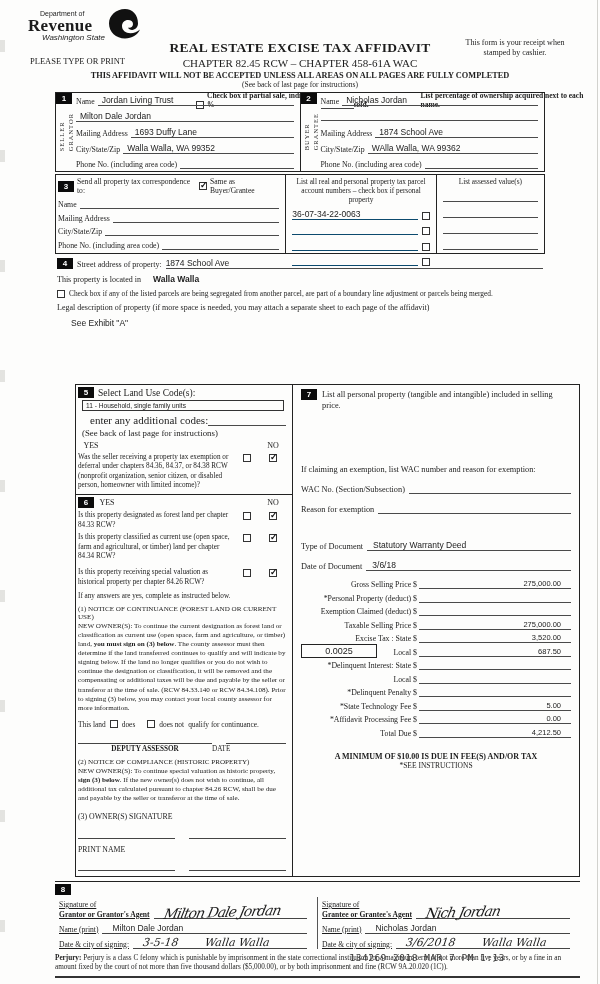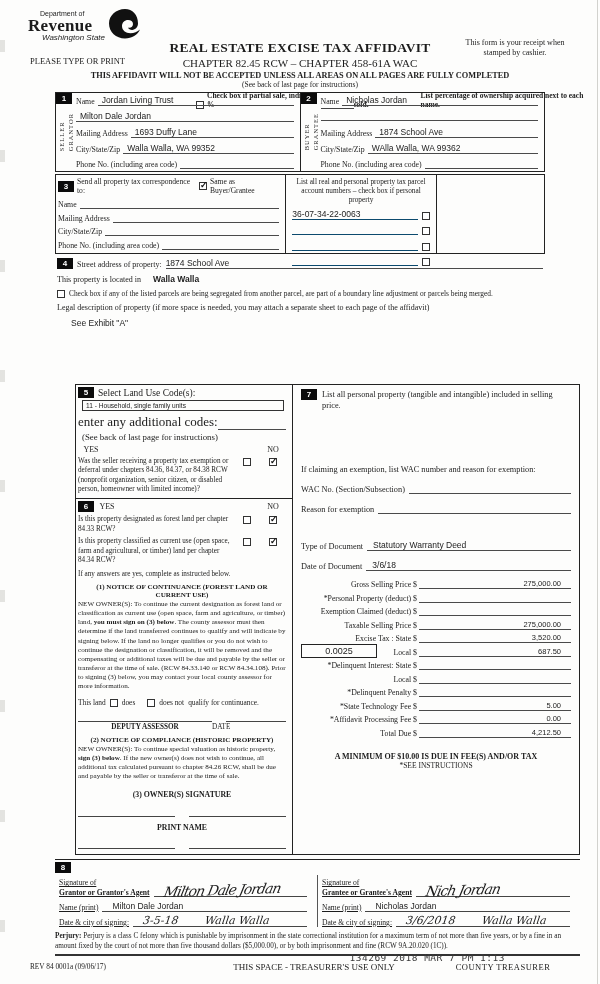--- a/index.html
+++ b/index.html
@@ -71,32 +71,32 @@
   .sec4-spacer { height:52px; }
 
   
   .mid { display:flex; margin:4px 20px 0 75px; min-height:440px; align-items:stretch; }
   .lbox { width:218px; border:1.5px solid #222; padding:0; }
   .rbox { flex:1; border:1.5px solid #222; border-left:none; padding:4px 8px 6px 8px; position:relative; }
 
   .sec5 { padding:2px 6px 4px 2px; }
   .sec5-title-row { display:flex; align-items:center; gap:4px; font-size:9.5px; }
   .luc-box { border:1px solid #333; margin:2px 2px 0 4px; padding:1px 3px; font-size:6.6px; }
-  .addl { font-size:13px; margin:3px 0 0 0; display:flex; align-items:flex-end; }
+  .addl { font-size:11px; margin:3px 0 0 12px; display:flex; align-items:flex-end; }
   .addl .u { flex:1; min-height:9px; }
   .seeback2 { font-size:8.8px; margin:2px 0 0 4px; }
   .yn-head { display:flex; justify-content:space-between; font-size:8px; margin-top:3px; }
   .yn-head span { width:26px; text-align:center; }
   .q { display:flex; font-size:7.2px; line-height:1.3; margin-top:3px; }
   .q .qt { flex:1; padding-right:2px; }
   .q .qb { width:26px; display:flex; justify-content:center; padding-top:1px; }
   .sec6 { border-top:1.5px solid #222; padding:2px 6px 5px 2px; }
   .sec6-head { display:flex; align-items:center; }
   .ifany { font-size:7.2px; margin-top:5px; }
-  .notice-title { font-size:7.1px; font-weight:bold; text-align:center; margin-top:5px; }
+  .notice-title { font-size:7.1px; font-weight:normal; text-align:left; margin-top:5px; }
   .notice-body { font-size:7.1px; line-height:1.28; margin-top:1px; text-align:left; }
   .qualify { display:flex; align-items:center; gap:4px; font-size:7.4px; margin-top:7px; }
   .sigpair { display:flex; gap:14px; margin-top:14px; }
   .sigpair .sl { flex:1; border-bottom:1px solid #444; }
   .sigpair .sl2 { width:60px; border-bottom:1px solid #444; }
   .under-labels { display:flex; font-size:7.2px; font-weight:bold; margin-top:1px; }
   .under-labels .a { flex:1; text-align:center; }
   .under-labels .b { width:74px; font-weight:normal; }
 
   
@@ -268,20 +268,27 @@
         </div>
       <div class="parcel-row">
           <span class="pl fill"></span>
           <span class="checkbox"></span>
         </div>
       <div class="parcel-row">
           <span class="pl fill"></span>
           <span class="checkbox"></span>
         </div>
     </div>
+    <div class="col-c">
+      <div class="assessed-head">List assessed value(s)</div>
+      <div class="assessed-row fill"></div>
+      <div class="assessed-row fill"></div>
+      <div class="assessed-row fill"></div>
+      <div class="assessed-row fill"></div>
+    </div>
   </div>
 
   <div class="sec4">
     <div class="row1">
       <span class="badge">4</span>
       <span>Street address of property:</span>
       <span class="val u fill">1874 School Ave</span>
     </div>
     <div class="row">
       <span>This property is located in</span>
@@ -337,20 +344,29 @@
           <span class="qt">Is this property designated as forest land per chapter 84.33 RCW?</span>
           <span class="qb">
               <span class="checkbox"></span>
             </span>
           <span class="qb">
               <span class="checkbox checked"></span>
             </span>
         </div>
         <div class="q">
           <span class="qt">Is this property classified as current use (open space, farm and agricultural, or timber) land per chapter 84.34 RCW?</span>
+          <span class="qb">
+              <span class="checkbox"></span>
+            </span>
+          <span class="qb">
+              <span class="checkbox checked"></span>
+            </span>
+        </div>
+        <div class="q" style="margin-top:7px;">
+          <span class="qt">Is this property receiving special valuation as historical property per chapter 84.26 RCW?</span>
           <span class="qb">
               <span class="checkbox"></span>
             </span>
           <span class="qb">
               <span class="checkbox checked"></span>
             </span>
         </div>
         <div class="ifany">If any answers are yes, complete as instructed below.</div>
         <div class="notice-title">(1) NOTICE OF CONTINUANCE  (FOREST LAND OR CURRENT USE)</div>
         <div class="notice-body"><span>NEW OWNER(S): To continue the current designation as forest land or classification as current use (open space, farm and agriculture, or timber) land, </span><b>you must sign on (3) below</b><span>. The county assessor must then determine if the land transferred continues to qualify and will indicate by signing below. If the land no longer qualifies or you do not wish to continue the designation or classification, it will be removed and the compensating or additional taxes will be due and payable by the seller or transferor at the time of sale. (RCW 84.33.140 or RCW 84.34.108). Prior to signing (3) below, you may contact your local county assessor for more information.</span></div>

